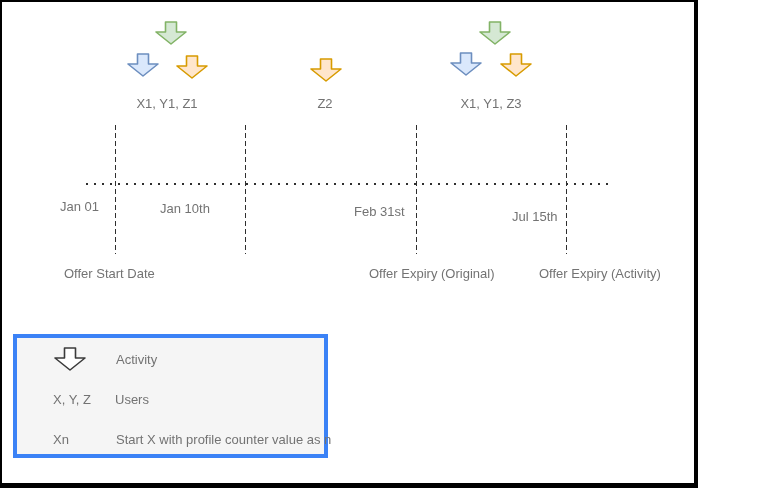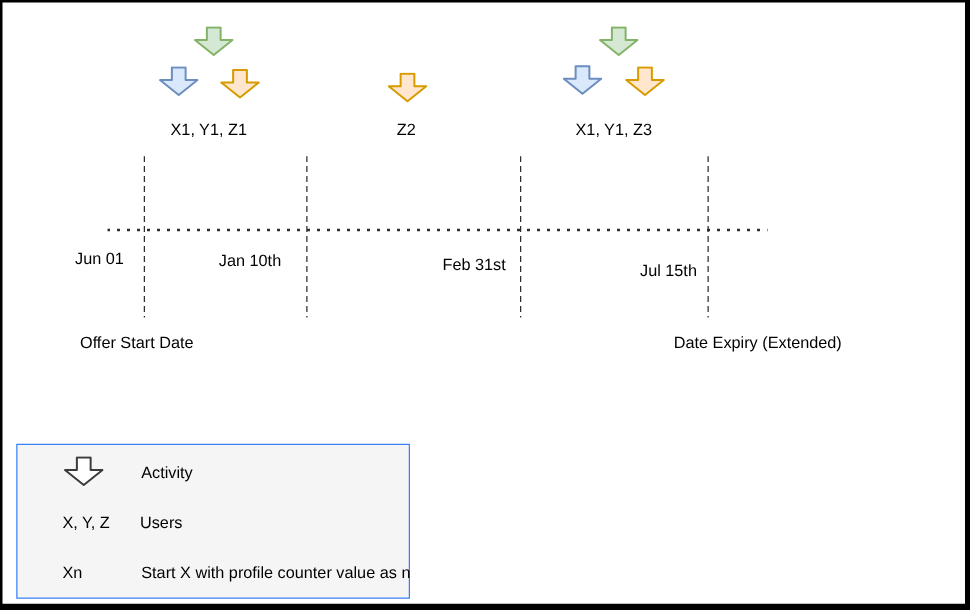--- a/index.html
+++ b/index.html
@@ -1,50 +1,50 @@
 <!DOCTYPE html>
 <html><head>
 <meta charset="utf-8">
 <style>
   html,body { margin:0; padding:0; background:#fff; }
   .frame {
     position: relative;
-    width: 776px; height: 488px;
+    width: 698px; height: 488px;
     box-sizing: border-box;
     background: #ffffff;
     border: solid #000;
     border-width: 2px 4px 5px 2px;
     font-family: "Liberation Sans", sans-serif;
-    color: #000000;
+    color: #737373;
     overflow: hidden;
   }
   .abs { position: absolute; }
   .lbl { font-size: 13px; line-height: 14px; white-space: nowrap; }
   .arrow { position: absolute; }
   .dotted-line {
     position: absolute;
     height: 2px;
     background: repeating-linear-gradient(to right, #2e2e2e 0 2px, transparent 2px 8px);
   }
   .vdash {
     position: absolute;
     width: 1px;
     background: repeating-linear-gradient(to bottom, #2e2e2e 0 5px, transparent 5px 8px);
   }
   .legend-box {
     position: absolute;
-    left: 11px; top: 353px;
+    left: 11px; top: 332px;
     width: 315px; height: 124px;
     background: #f5f5f5;
-    border: 1px solid #3b82f6;
+    border: 4px solid #3b82f6;
     box-sizing: border-box;
   }
   .legend-sym { font-size: 13px; }
   .center { text-align: center; }
-  .right { text-align: center; }
+  .right { text-align: left; }
 </style>
 </head>
 <body>
 
 <div class="frame">
 
   <svg class="arrow" style="left:153px;top:19px" width="32" height="24" viewBox="0 0 32 24">
     <polygon points="10.5,1 21.5,1 21.5,11 31,11 16,23 1,11 10.5,11" stroke-width="1.6" stroke-linejoin="round" fill="#d5e8d4" stroke="#82b366"></polygon>
   </svg>
   <svg class="arrow" style="left:125px;top:51px" width="32" height="24" viewBox="0 0 32 24">
@@ -71,27 +71,28 @@
   </svg>
   <div class="abs lbl center" style="left:439px;top:95px;width:100px">X1, Y1, Z3</div>
 
   <div class="dotted-line" style="left:84px;top:181px;width:528px"></div>
 
   <div class="vdash" style="left:113px;top:123px;height:129px"></div>
   <div class="vdash" style="left:243px;top:123px;height:129px"></div>
   <div class="vdash" style="left:414px;top:123px;height:129px"></div>
   <div class="vdash" style="left:564px;top:123px;height:129px"></div>
 
-  <div class="abs lbl" style="left:58px;top:198px">Jun 01</div>
+  <div class="abs lbl" style="left:58px;top:198px">Jan 01</div>
   <div class="abs lbl right" style="left:158px;top:200px;width:80px">Jan 10th</div>
   <div class="abs lbl" style="left:352px;top:203px">Feb 31st</div>
   <div class="abs lbl" style="left:510px;top:208px">Jul 15th</div>
 
   <div class="abs lbl" style="left:62px;top:265px">Offer Start Date</div>
-  <div class="abs lbl" style="left:537px;top:265px">Date Expiry (Extended)</div>
+  <div class="abs lbl" style="left:367px;top:265px">Offer Expiry (Original)</div>
+  <div class="abs lbl" style="left:537px;top:265px">Offer Expiry (Activity)</div>
 
   <div class="legend-box">
     <svg class="arrow" style="left:37px;top:9px" width="32" height="24" viewBox="0 0 32 24">
       <polygon points="10.5,1 21.5,1 21.5,11 31,11 16,23 1,11 10.5,11" stroke-width="1.6" stroke-linejoin="round" fill="#ffffff" stroke="#3b3b3b"></polygon>
     </svg>
     <div class="abs lbl" style="left:99px;top:15px">Activity</div>
 
     <div class="abs lbl legend-sym" style="left:36px;top:55px">X, Y, Z</div>
     <div class="abs lbl" style="left:98px;top:55px">Users</div>
 

